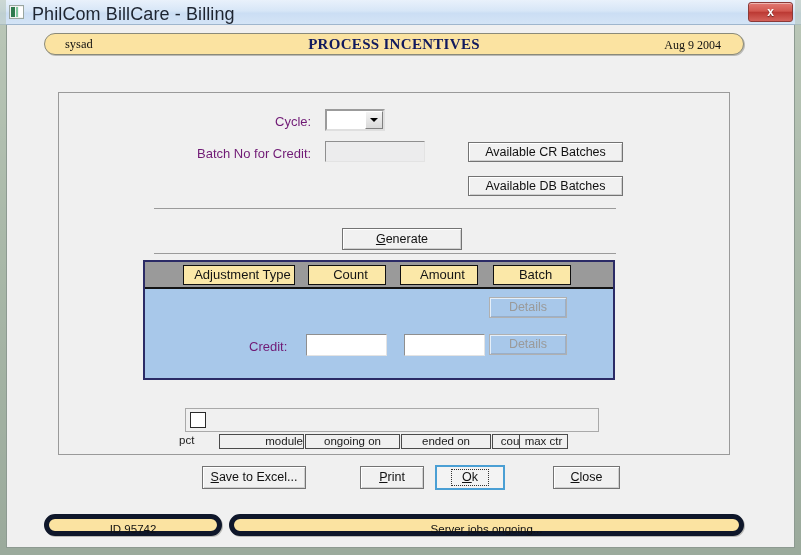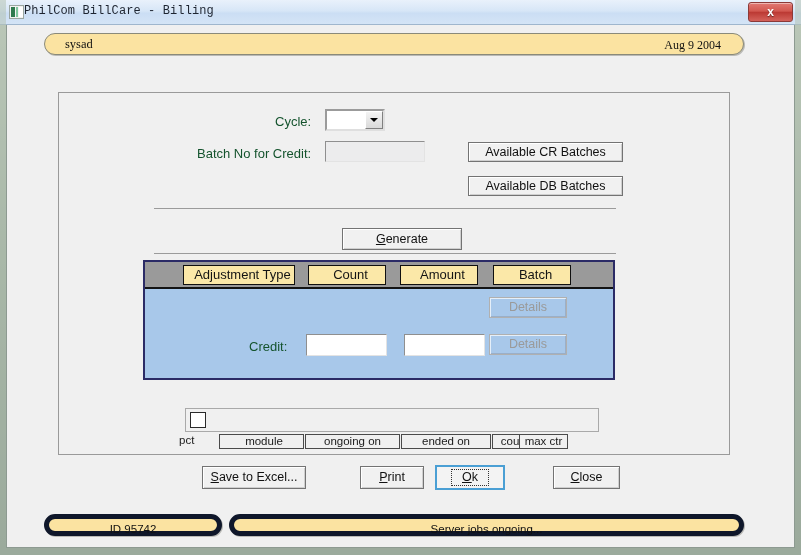--- a/index.html
+++ b/index.html
@@ -49,26 +49,25 @@
   .title-icon i {
     position: absolute;
     display: block;
   }
   .title-icon i.a { left: 1px;  top: 1px; width: 4px;  height: 10px; background:#2f7a4f; }
   .title-icon i.b { left: 6px;  top: 1px; width: 2px;  height: 10px; background:#7fc79e; }
   .title-icon i.c { left: 9px;  top: 1px; width: 4px;  height: 10px; background:#ffffff; }
 
   .title-text {
     position: absolute;
-    left: 24px; top: 4px;
-    font-size: 12px;
+    left: 32px; top: 4px;
+    font-size: 18px;
     color: #1d2430;
     letter-spacing: 0.1px;
     white-space: nowrap;
-    font-family: Liberation Mono, monospace;
   }
 
   .btn-close {
     position: absolute;
     right: 8px; top: 2px;
     width: 45px; height: 20px;
     border-radius: 3px;
     border: 1px solid #8c3a38;
     background: linear-gradient(180deg,#e27a74 0%, #d25850 45%, #bc3a34 52%, #d4625b 100%);
     box-shadow: inset 0 1px 0 rgba(255,255,255,0.45);
@@ -133,21 +132,21 @@
     left: 51px; top: 67px;
     width: 672px; height: 363px;
     background: #f0f0f0;
     border: 1px solid #9a9a9a;
     box-sizing: border-box;
   }
 
   .lbl {
     position: absolute;
     font-size: 13px;
-    color: #14532d;
+    color: #701a75;
     white-space: nowrap;
   }
 
   
   .combo {
     position: absolute;
     box-sizing: border-box;
     background: #ffffff;
     border: 2px solid;
     border-color: #9b9b9b #dfdfdf #dfdfdf #9b9b9b;
@@ -290,21 +289,21 @@
     font-size: 11.5px;
     color: #1a1a1a;
     line-height: 13px;
     white-space: nowrap;
     overflow: hidden;
   }
   .stat-lbl.boxed {
     border: 1px solid #4a4a4a;
     background: #f0f0f0;
   }
-  .stat-lbl.left  { text-align: center;  padding-left: 5px; }
+  .stat-lbl.left  { text-align: right;  padding-left: 5px; }
   .stat-lbl.center{ text-align: center; }
   .stat-lbl.right { text-align: center; padding-right: 2px; }
 
   
   .foot-pill {
     position: absolute;
     box-sizing: border-box;
     background: #fbe3a1;
     border: 5px solid #0f172a;
     border-radius: 11px;
@@ -331,20 +330,21 @@
     <div class="title-text">PhilCom BillCare - Billing</div>
     <div class="btn-close">x</div>
   </div>
 
   <div class="win-frame"></div>
 
   <div class="client">
 
     <div class="hdr-pill" id="hdr-bar">
       <div class="hdr-user">sysad</div>
+      <div class="hdr-title">PROCESS INCENTIVES</div>
       <div class="hdr-date">Aug 9 2004</div>
     </div>
 
     <div class="main-panel">
 
       <div class="lbl" style="left:216px; top:21px;">Cycle:</div>
       <div class="combo" style="left:266px; top:16px; width:60px; height:22px;">
         <div class="field"></div>
         <div class="arrow-btn"></div>
       </div>

